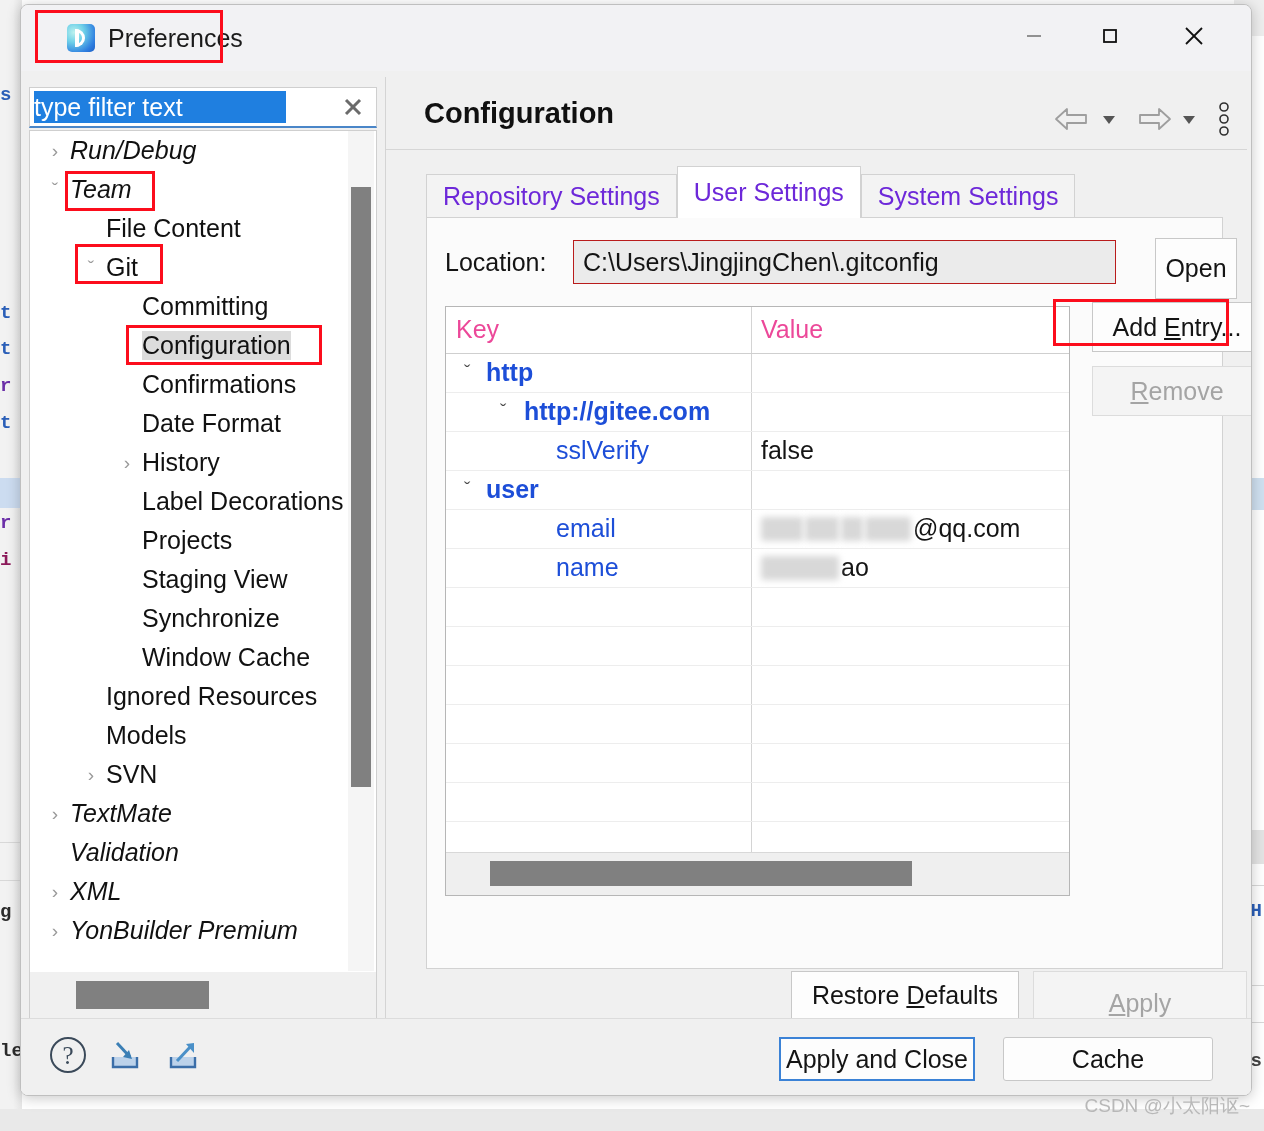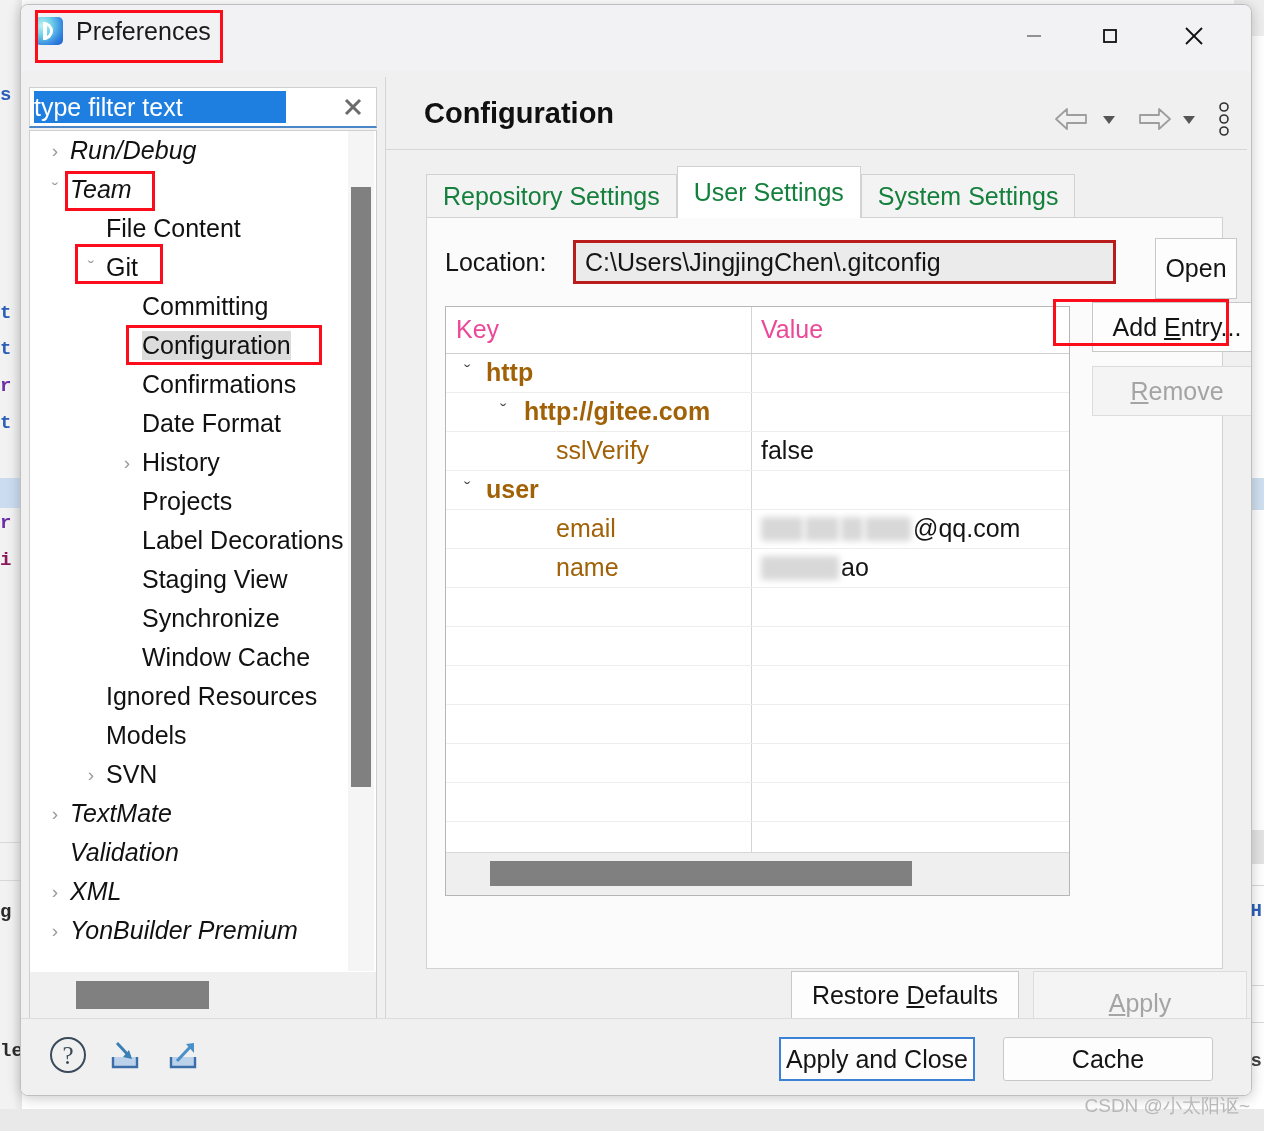--- a/index.html
+++ b/index.html
@@ -90,22 +90,23 @@
     width: 100%;
     height: 66px;
     background: #f2f2f4;
     box-sizing: border-box;
   }
   #title-group {
     position: absolute;
     left: 14px;
     top: 12px;
     display: flex;
-    align-items: flex-start;
+    align-items: center;
     height: 42px;
+    padding-left: 32px;
   }
   #app-logo {
     width: 28px; height: 28px;
     border-radius: 5px;
     background: radial-gradient(circle at 25% 30%, #bdf2ee 0%, #6ed0e8 35%, #2f7fe0 75%, #1e5fc4 100%);
     position: relative;
     flex: none;
   }
   #app-logo::after {
     content: "";
@@ -313,21 +314,21 @@
     display: flex;
     align-items: flex-end;
     height: 52px;
   }
   .tab {
     height: 44px;
     padding: 12px 16px;
     display: flex;
     align-items: center;
     font-size: 25px;
-    color: #15803d;
+    color: #6d28d9;
     background: #f3f3f3;
     border: 1px solid #d2d2d2;
     border-bottom: none;
     box-sizing: border-box;
     white-space: nowrap;
   }
   .tab.active {
     height: 52px;
     background: #ffffff;
     border-color: #d2d2d2;
@@ -354,21 +355,21 @@
     font-size: 25px;
     color: #141414;
   }
   #loc-field {
     position: absolute;
     left: 146px;
     top: 22px;
     width: 543px;
     height: 44px;
     background: #ebebeb;
-    border: 3px solid #b91c1c;
+    border: 1px solid #b91c1c;
     box-sizing: border-box;
     font-size: 25px;
     color: #141414;
     display: flex;
     align-items: center;
     padding-left: 9px;
     overflow: hidden;
     white-space: nowrap;
   }
   #open-btn {
@@ -425,21 +426,21 @@
   .kv-row {
     position: relative;
     height: 39px;
     border-bottom: 1px solid #ededed;
     box-sizing: border-box;
   }
   .kv-row .kcell {
     position: absolute;
     top: 4px;
     font-size: 25px;
-    color: #a16207;
+    color: #1d4ed8;
     white-space: nowrap;
   }
   .kv-row .kcell.bold { font-weight: bold; }
   .kv-row .vcell {
     position: absolute;
     left: 315px;
     top: 4px;
     font-size: 25px;
     color: #141414;
     white-space: nowrap;
@@ -731,25 +732,25 @@
               <div class="tree-row lvl3">
                 <span class="twisty"></span>
                 <span class="tlabel">Date Format</span>
               </div>
               <div class="tree-row lvl3">
                 <span class="twisty">›</span>
                 <span class="tlabel">History</span>
               </div>
               <div class="tree-row lvl3">
                 <span class="twisty"></span>
+                <span class="tlabel">Label Decorations</span>
+              </div>
+              <div class="tree-row lvl3">
+                <span class="twisty"></span>
                 <span class="tlabel">Projects</span>
-              </div>
-              <div class="tree-row lvl3">
-                <span class="twisty"></span>
-                <span class="tlabel">Label Decorations</span>
               </div>
               <div class="tree-row lvl3">
                 <span class="twisty"></span>
                 <span class="tlabel">Staging View</span>
               </div>
               <div class="tree-row lvl3">
                 <span class="twisty"></span>
                 <span class="tlabel">Synchronize</span>
               </div>
               <div class="tree-row lvl3">

